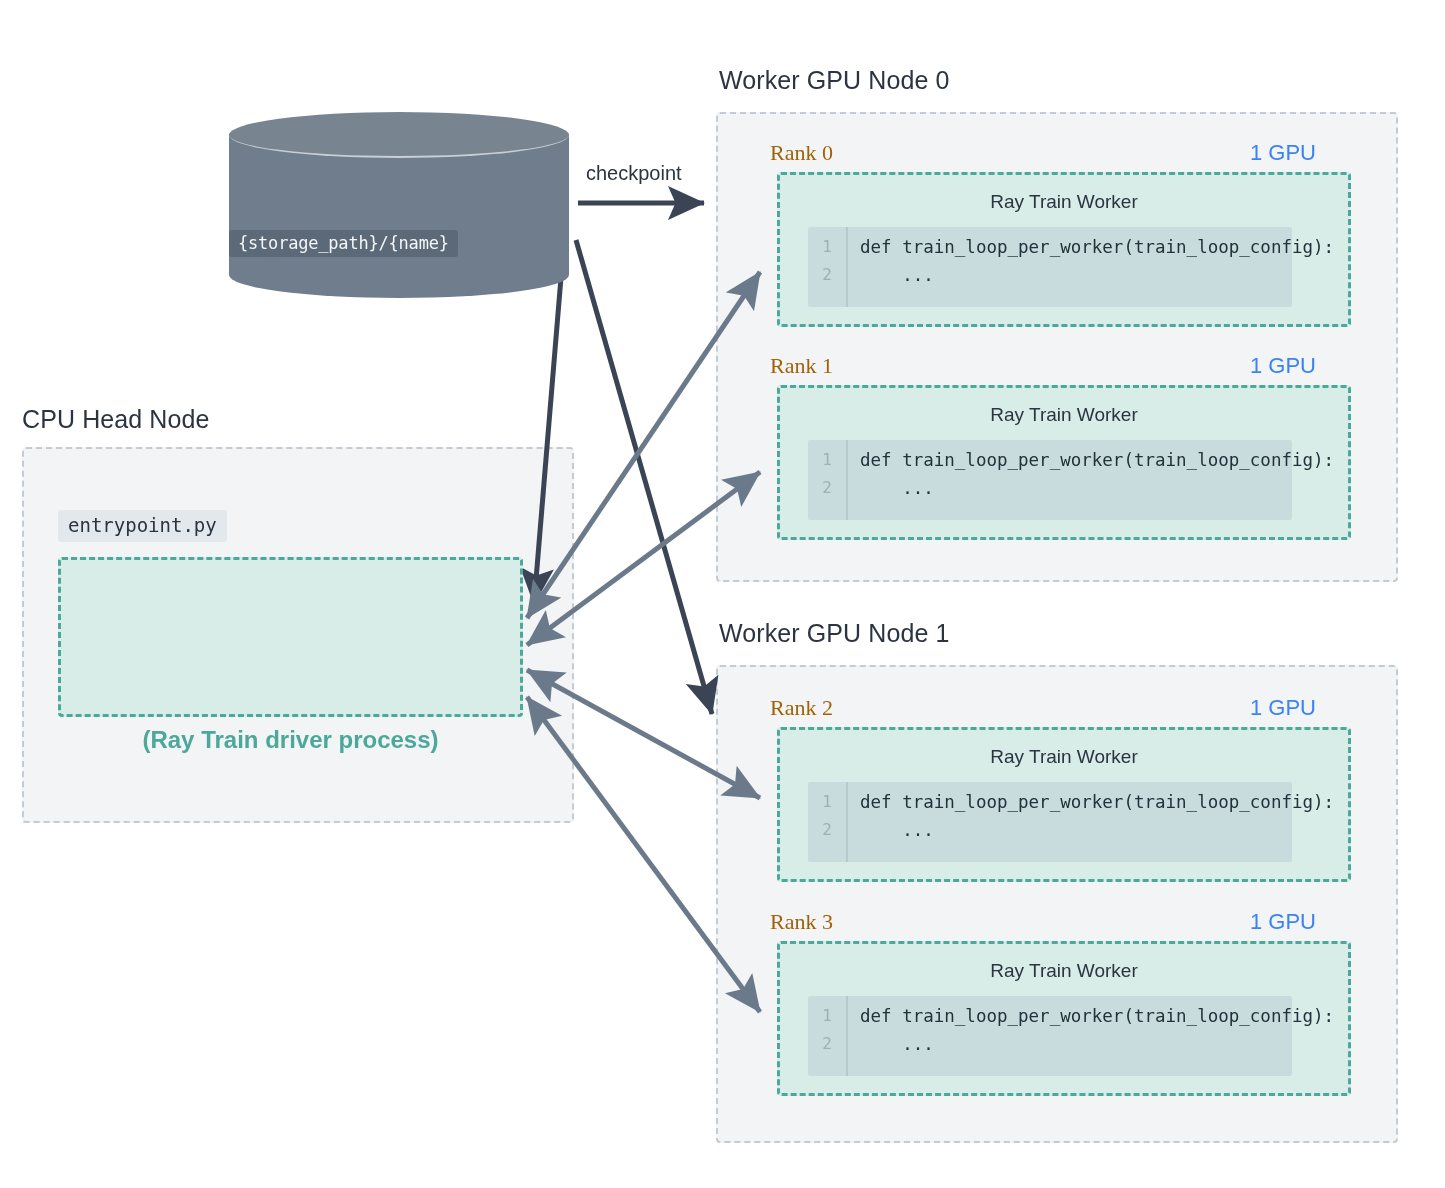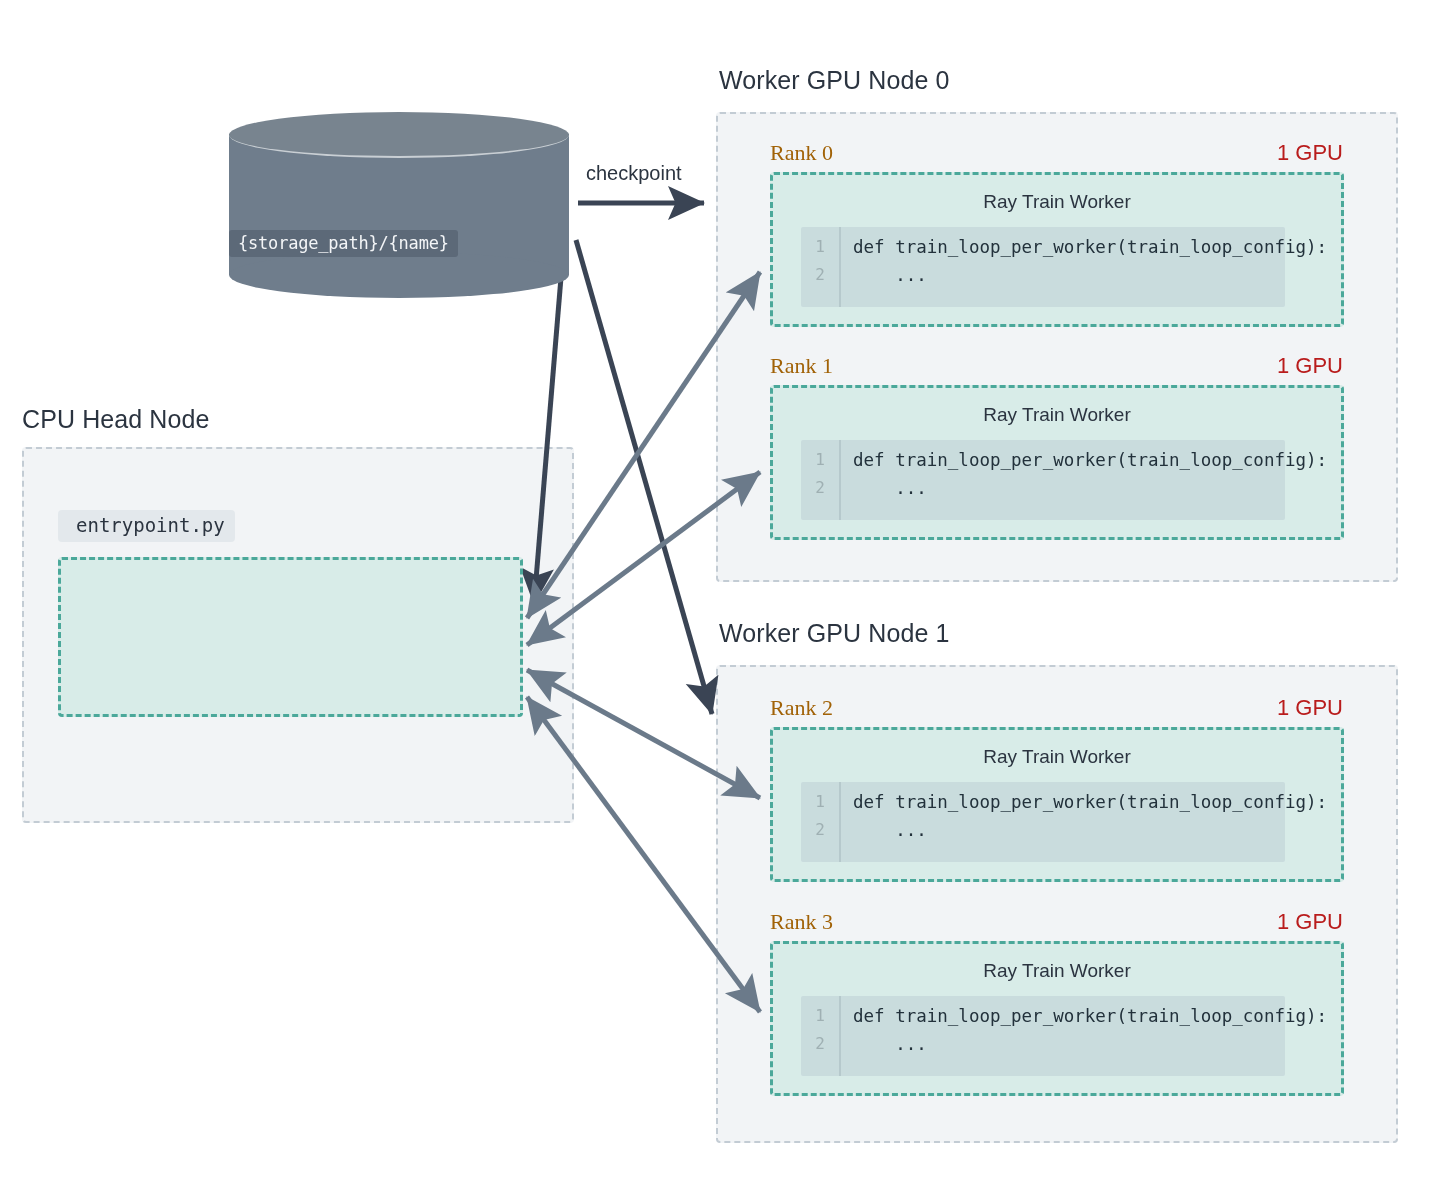--- a/index.html
+++ b/index.html
@@ -124,21 +124,21 @@
   }
 
   
   #entrypoint-pill {
     position: absolute;
     left: 58px; top: 510px;
     background: #e3e8ec;
     color: #2b3440;
     font-family: "DejaVu Sans Mono", monospace;
     font-size: 19px;
-    padding: 4px 10px 6px 18px;
+    padding: 4px 10px 6px 10px;
     border-radius: 4px;
     z-index: 3;
     white-space: nowrap;
   }
 
   
   #driver-box {
     position: absolute;
     left: 58px; top: 557px;
     width: 465px; height: 160px;
@@ -196,31 +196,32 @@
     position: absolute;
     font-size: 22px;
     color: #a16207;
     z-index: 3;
     white-space: nowrap;
     font-family: Liberation Serif, serif;
   }
   .gpu-label {
     position: absolute;
     font-size: 22px;
-    color: #b91c1c;
-    z-index: 3;
-    white-space: nowrap;
-    text-align: right;
+    color: #3b82f6;
+    z-index: 3;
+    white-space: nowrap;
+    text-align: center;
   }
   .worker-box {
     position: absolute;
     background: #d8ece8;
     border: 3px dashed #4ba89a;
     border-radius: 4px;
     z-index: 2;
+    margin-left: 7px;
   }
   .worker-title {
     position: absolute;
     width: 100%;
     text-align: center;
     top: 16px;
     font-size: 19px;
     color: #2b3440;
     white-space: nowrap;
   }
@@ -327,20 +328,21 @@
 
   <div class="code-block" id="driver-code">
     <div class="code-gutter">
       <div>1</div>
       <div>2</div>
     </div>
     <div class="code-lines">trainer = TorchTrainer(...)
 trainer.fit()</div>
   </div>
 
+  <div id="driver-label">(Ray Train driver process)</div>
 
   <div class="rank-label" id="rank-0-label">Rank 0</div>
   <div class="gpu-label" id="rank-0-gpu">1 GPU</div>
   <div class="worker-box" id="worker-0">
     <div class="worker-title">Ray Train Worker</div>
     <div class="code-block worker-code">
       <div class="code-gutter">
         <div>1</div>
         <div>2</div>
       </div>

